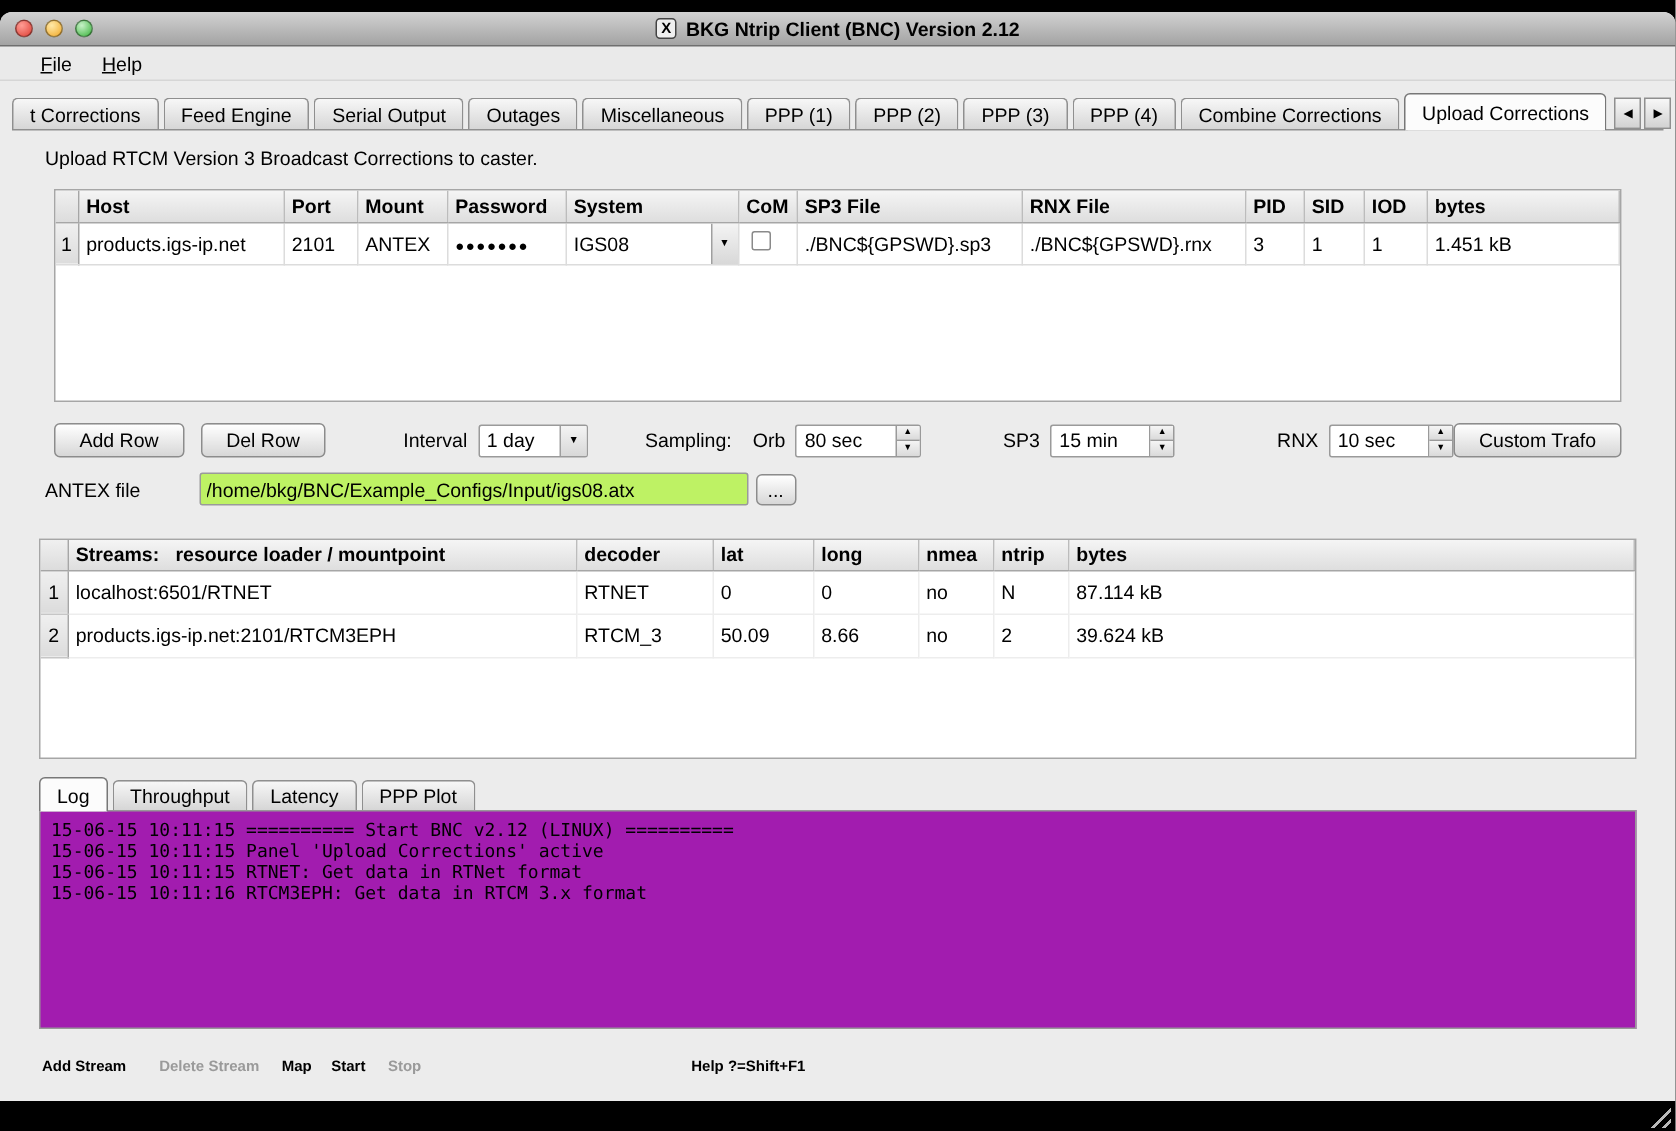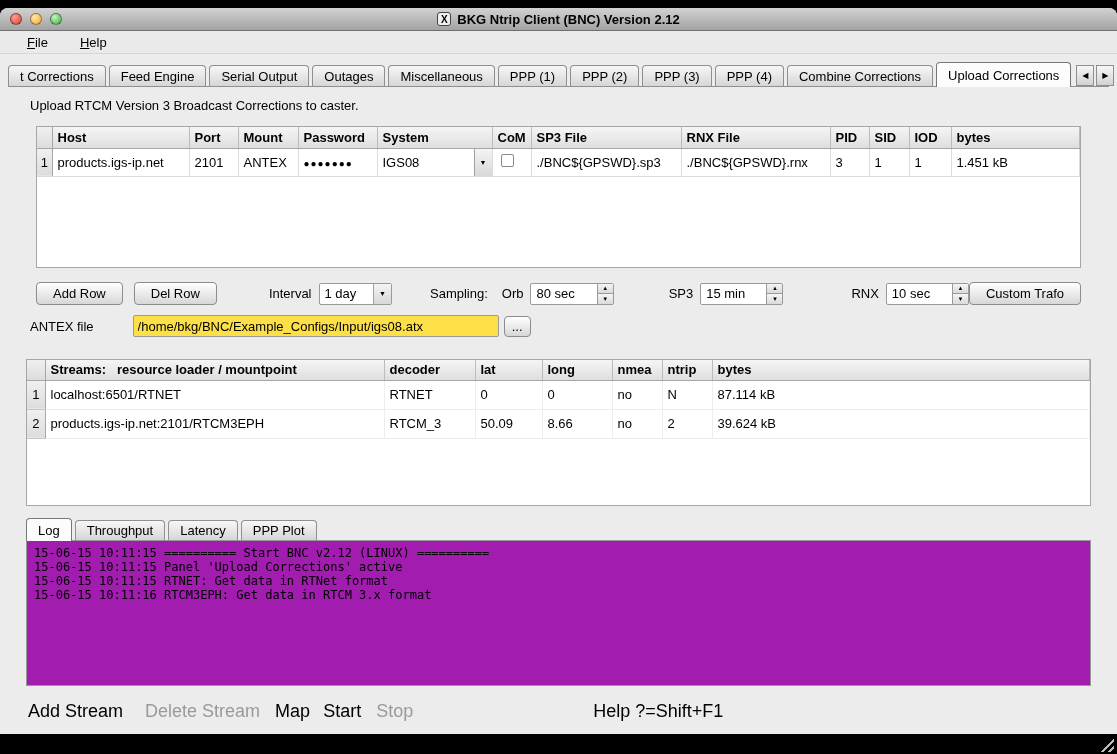--- a/index.html
+++ b/index.html
@@ -37,21 +37,21 @@
   }
   .app-icon {
     width:14px; height:14px; background:#efefef; border:1px solid #444;
     border-radius:3px; font-size:10px; font-weight:bold;
     display:inline-flex; align-items:center; justify-content:center;
   }
   
   .menubar {
     height:23px; background:#eaeaea;
     border-bottom:1px solid #d6d6d6;
-    display:flex; align-items:center; gap:32px; padding-left:27px;
+    display:flex; align-items:center; gap:20px; padding-left:27px;
   }
   .menu-item { cursor:default; }
   
   .tabbar {
     display:flex; align-items:flex-end;
     margin:8px 8px 0 8px; height:25px;
     border-bottom:1px solid #8f8f8f;
     position:relative;
   }
   .tab {
@@ -134,21 +134,21 @@
   .spinner { width:16px; border-left:1px solid #9a9a9a; display:flex; flex-direction:column; }
   .spin-up, .spin-down {
     flex:1; display:flex; align-items:center; justify-content:center;
     font-size:6px; background:linear-gradient(#f5f5f5,#dadada);
   }
   .spin-down { border-top:1px solid #9a9a9a; }
   
   .antex-row { margin:10px 36px 0 30px; display:flex; align-items:center; height:22px; }
   .textfield {
     height:22px; width:366px; margin-left:39px;
-    border:1px solid #9a9a9a; background:#fde047; border-radius:2px;
+    border:1px solid #9a9a9a; background:#bef264; border-radius:2px;
     font-family:inherit; font-size:13px; padding:0 4px; color:#000;
   }
   .browse-btn { margin-left:5px; height:21px; width:27px; padding:0; justify-content:center; }
   
   .streams-frame { margin:22px 26px 0 26px; height:147px; }
   .streams-frame th { height:20px; }
   .streams-frame td { height:29px; border-right:1px solid #ededed; border-bottom:1px solid #ededed; }
   .streams-frame td.numcell { border-right:1px solid #a6a6a6; border-bottom:1px solid #c6c6c6; }
   .pre { white-space:pre; }
   
@@ -163,21 +163,21 @@
     border:1px solid #989898; background:#a21caf;
     padding:5px 7px;
     font-family:"DejaVu Sans Mono", monospace;
     font-size:12px; line-height:14px;
   }
   .log-line { white-space:pre; }
   
   .bottom-bar { margin:15px 28px 0 28px; display:flex; align-items:center; height:20px; }
   .flat-btn {
     background:none; border:none; padding:0; font-family:inherit;
-    font-size:18px; color:#000; white-space:nowrap;
+    font-size:10px; color:#000; white-space:nowrap;font-weight:bold;
   }
   .flat-btn.disabled { color:#9a9a9a; }
   
   .resize-grip {
     position:absolute; right:3px; bottom:2px;
     width:16px; height:16px;
     background:repeating-linear-gradient(135deg, transparent 0 3px, #b9b9b9 3px 5px);
     clip-path:polygon(100% 0, 100% 100%, 0 100%);
   }
 </style>

